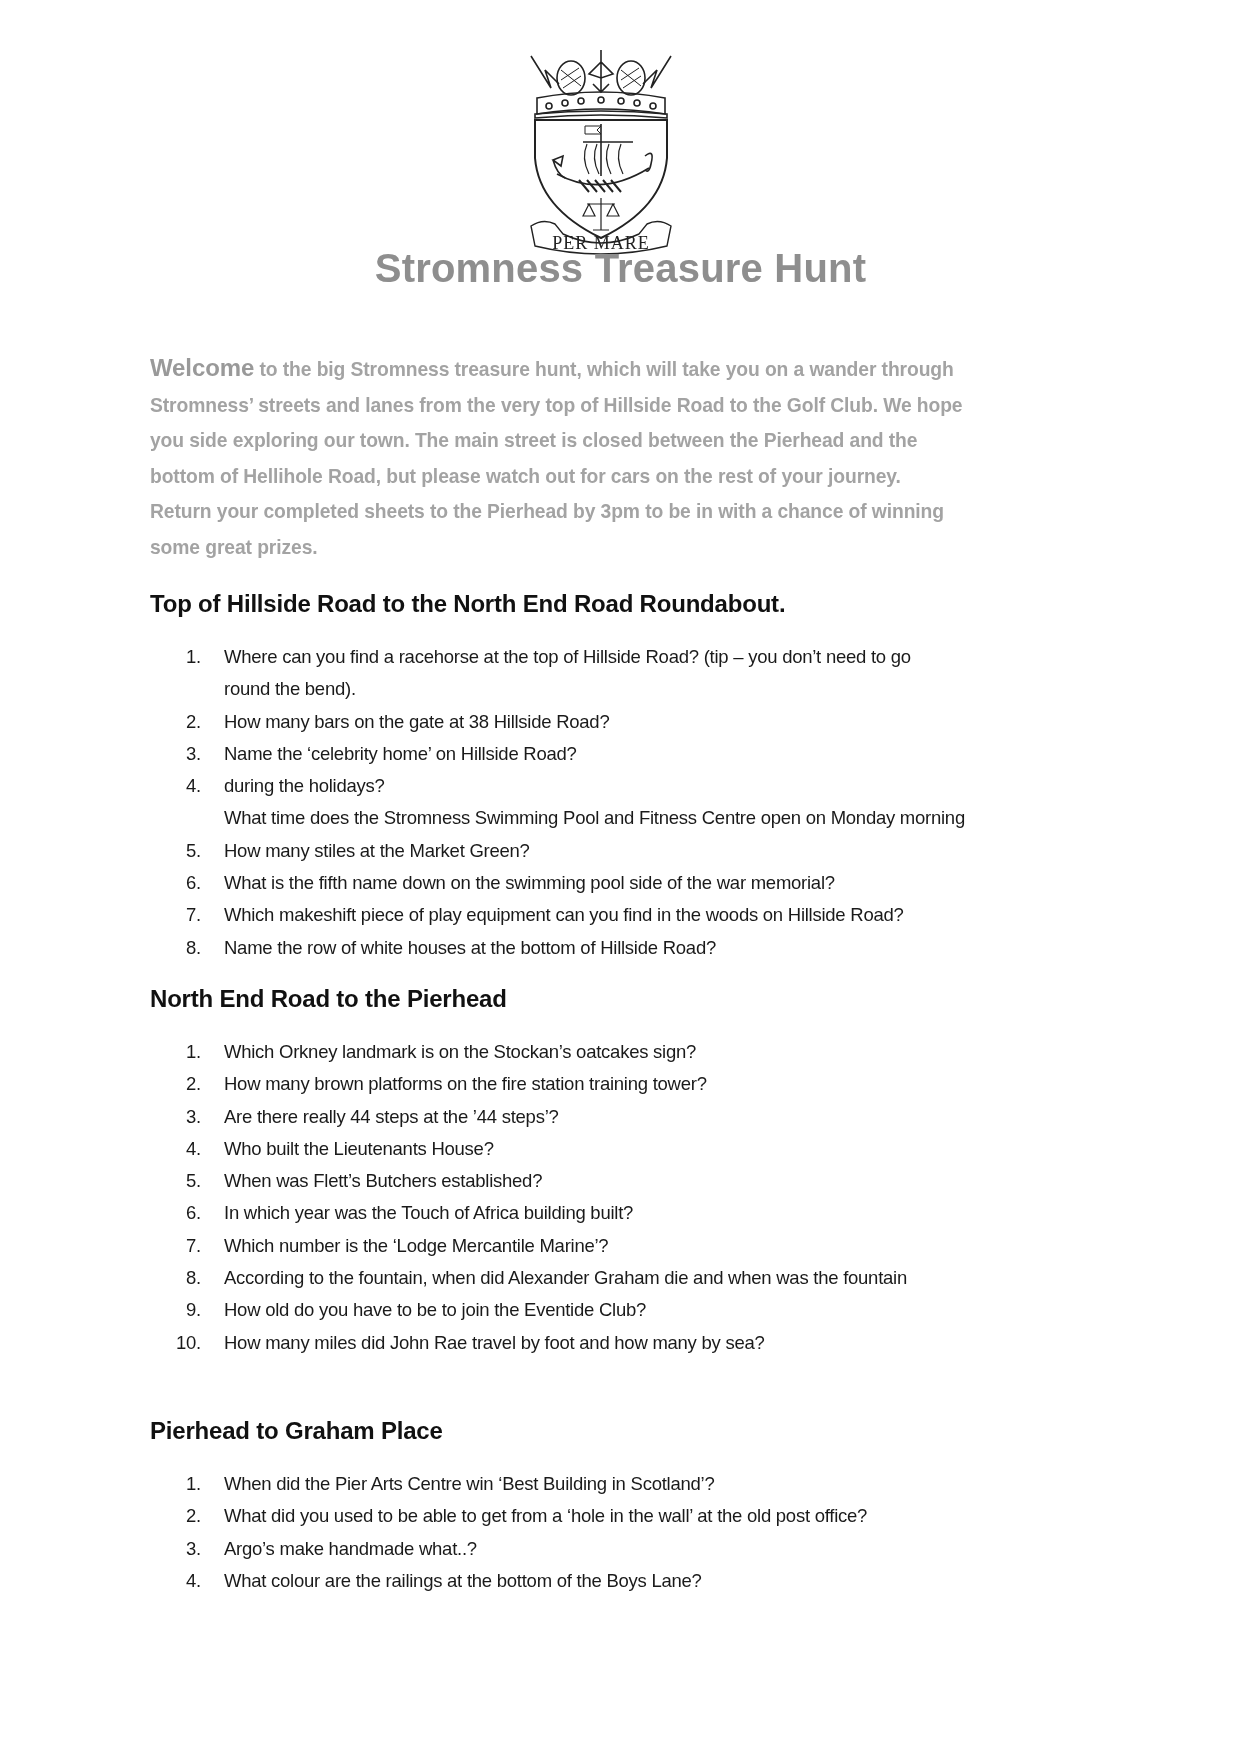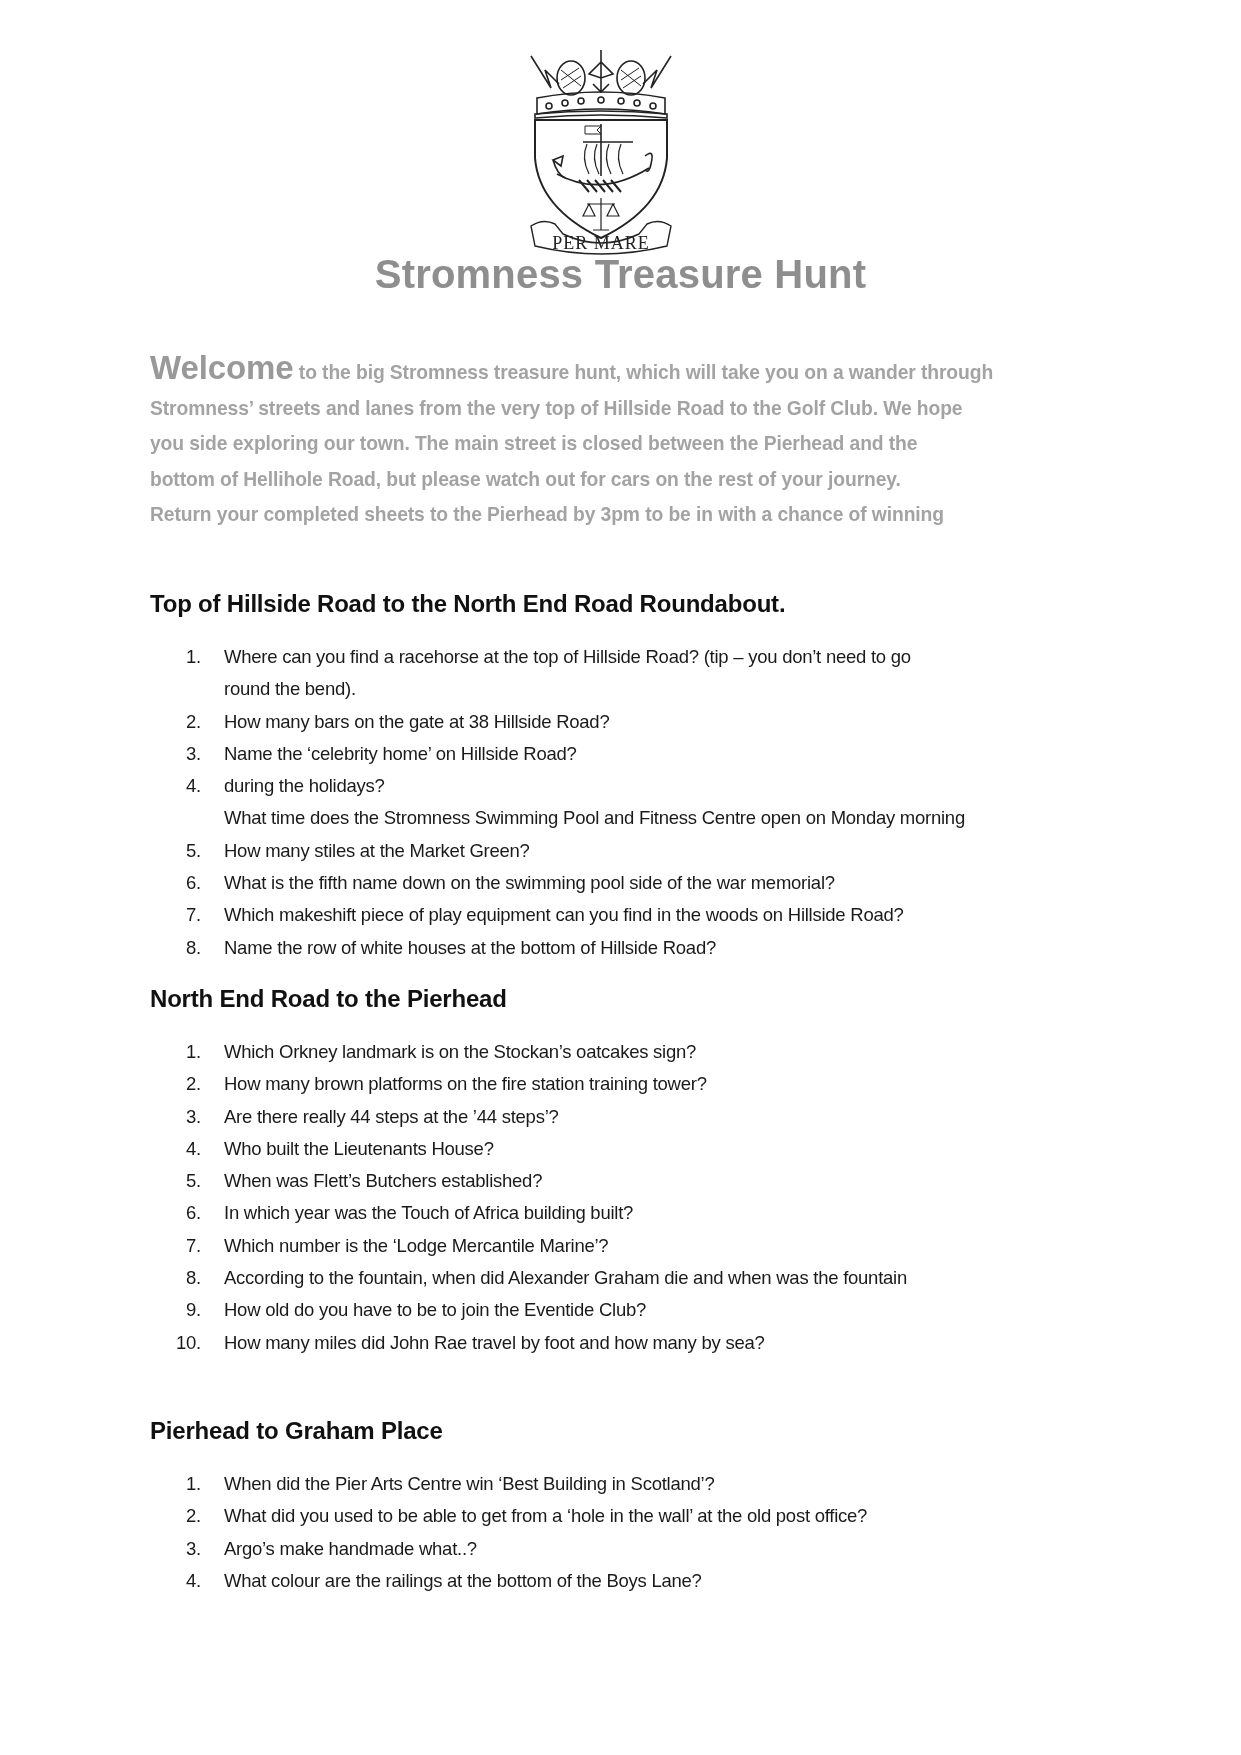--- a/index.html
+++ b/index.html
@@ -4,30 +4,30 @@
   <style>
     html, body { margin: 0; padding: 0; background: #ffffff; }
     body {
       width: 1241px; height: 1755px; position: relative; overflow: hidden;
       font-family: "Liberation Sans", "DejaVu Sans", sans-serif; color: #111;
     }
     .crest {
       position: absolute; left: 523px; top: 48px; width: 156px; height: 210px;
     }
     .title {
-      position: absolute; left: 0; width: 1241px; top: 250px; text-align: center;
+      position: absolute; left: 0; width: 1241px; top: 244px; text-align: center;
       font-size: 40px; font-weight: bold; color: #8e8e8e; letter-spacing: 0.2px;
       line-height: 48px;
     }
     .intro {
       position: absolute; left: 150px; top: 350px; width: 950px;
       font-size: 19.3px; line-height: 35.5px; color: #a3a3a3; font-weight: bold;
       letter-spacing: -0.1px;
     }
-    .intro .lead { font-size: 33px; color: #999; }
+    .intro .lead { font-size: 24px; color: #999; }
     .section-h {
       position: absolute; left: 150px; font-size: 24px; font-weight: bold;
       color: #111; letter-spacing: -0.2px;
     }
     ol.qlist {
       position: absolute; left: 150px; width: 950px; margin: 0; padding: 0;
       list-style: none; font-size: 18.5px; line-height: 32.3px; color: #1a1a1a;
       letter-spacing: -0.25px;
     }
     ol.qlist li { position: relative; padding-left: 74px; }
@@ -78,20 +78,21 @@
 </div>
 
 <div class="title">Stromness Treasure Hunt</div>
 
 <div class="intro">
   <div><span class="lead">Welcome</span><span> to the big Stromness treasure hunt, which will take you on a wander through</span></div>
   <div>Stromness’ streets and lanes from the very top of Hillside Road to the Golf Club.  We hope</div>
   <div>you side exploring our town. The main street is closed between the Pierhead and the</div>
   <div>bottom of Hellihole Road, but please watch out for cars on the rest of your journey.</div>
   <div>Return your completed sheets to the Pierhead by 3pm to be in with a chance of winning</div>
+  <div>some great prizes.</div>
 </div>
 
 <div class="section-h" style="top:590px;">Top of Hillside Road to the North End Road Roundabout.</div>
 <ol class="qlist" style="top:641px;">
   <li>
       <span class="num">1.</span>
       <div>Where can you find a racehorse at the top of Hillside Road? (tip – you don’t need to go</div>
       <div>round the bend).</div>
     </li>
   <li>

